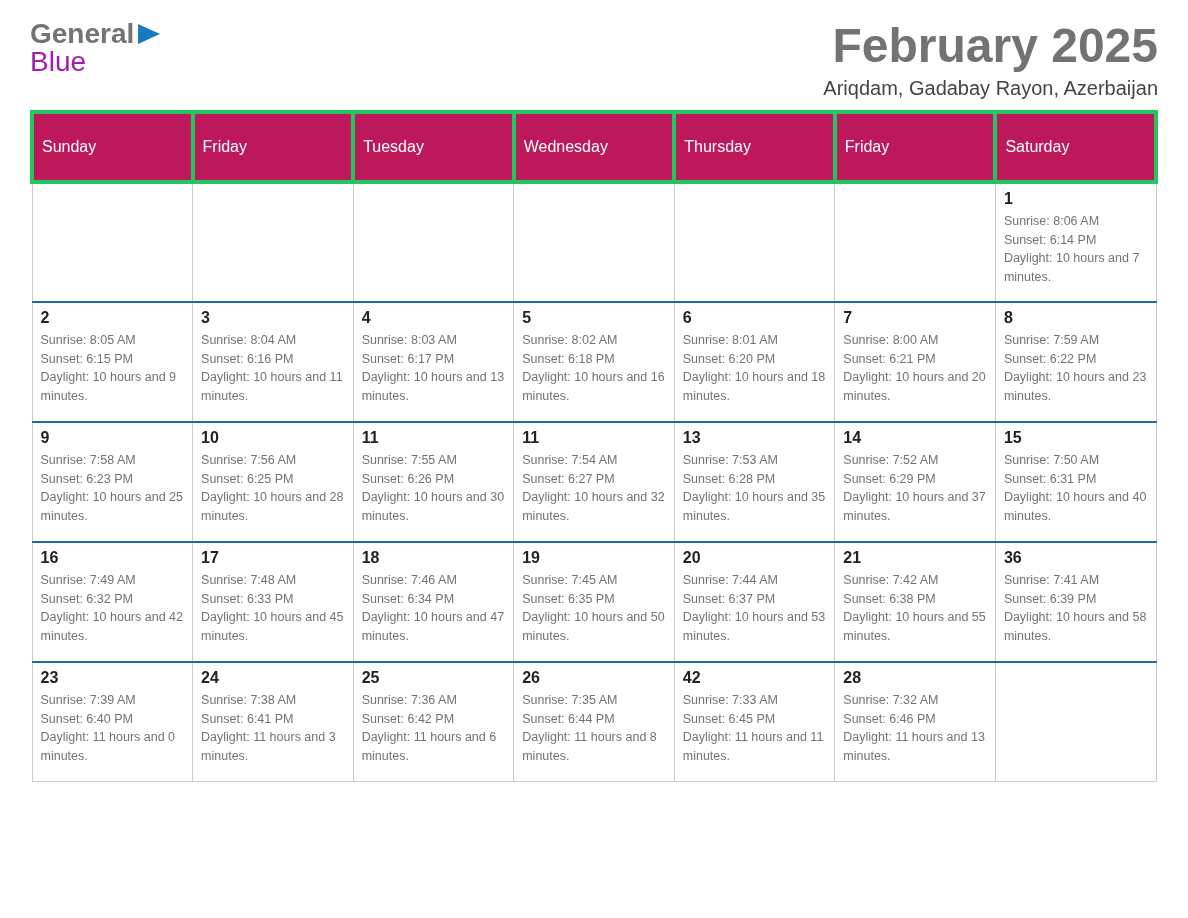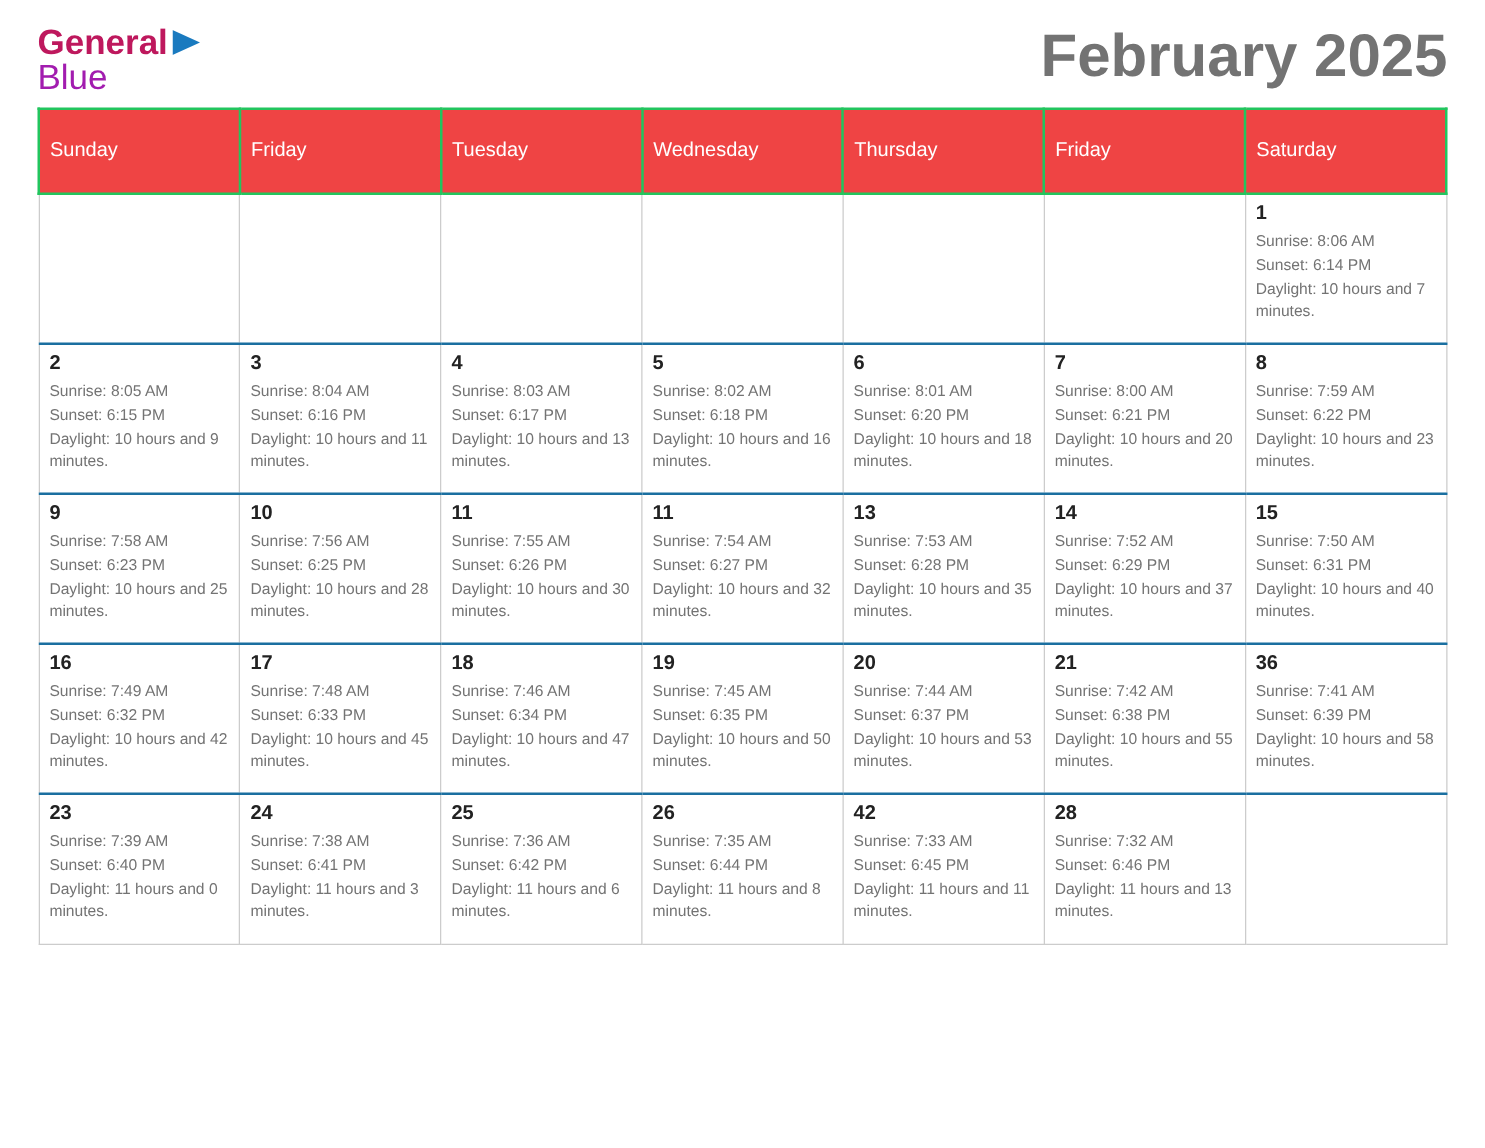--- a/index.html
+++ b/index.html
@@ -17,21 +17,21 @@
       margin-bottom: 10px;
     }
     .logo {
       display: flex;
       flex-direction: column;
       align-items: flex-start;
     }
     .logo-text-general {
       font-size: 28px;
       font-weight: bold;
-      color: #be185d;
+      color: #737373;
       line-height: 1;
     }
     .logo-text-blue {
       font-size: 28px;
       font-weight: normal;
       color: #a21caf;
       line-height: 1;
     }
     .logo-row {
       display: flex;
@@ -50,27 +50,27 @@
       font-size: 20px;
       color: #444;
       margin-top: 4px;
     }
     .calendar {
       width: 100%;
       border-collapse: collapse;
       margin-top: 10px;
     }
     .calendar th {
-      background-color: #ef4444;
+      background-color: #be185d;
       color: #fff;
       padding: 24px 8px;
       text-align: left;
       font-size: 16px;
       font-weight: normal;
-      border: 2px solid #22c55e;
+      border: 4px solid #22c55e;
     }
     .calendar td {
       vertical-align: top;
       border: 1px solid #ccc;
       padding: 6px 8px;
       width: calc(100%/7);
       min-height: 110px;
       font-size: 13px;
       color: #333;
     }
@@ -108,20 +108,21 @@
           <polygon points="0,0 22,10 0,20" fill="#1a7abf"></polygon>
         </svg>
       </span>
     </div>
     <div>
       <span class="logo-text-blue">Blue</span>
     </div>
   </div>
   <div class="title-section">
     <div class="month-title">February 2025</div>
+    <div class="location-title">Ariqdam, Gadabay Rayon, Azerbaijan</div>
   </div>
 </div>
 
 <table class="calendar">
   <thead>
     <tr>
     <th>Sunday</th>
         <th>Friday</th>
         <th>Tuesday</th>
         <th>Wednesday</th>

